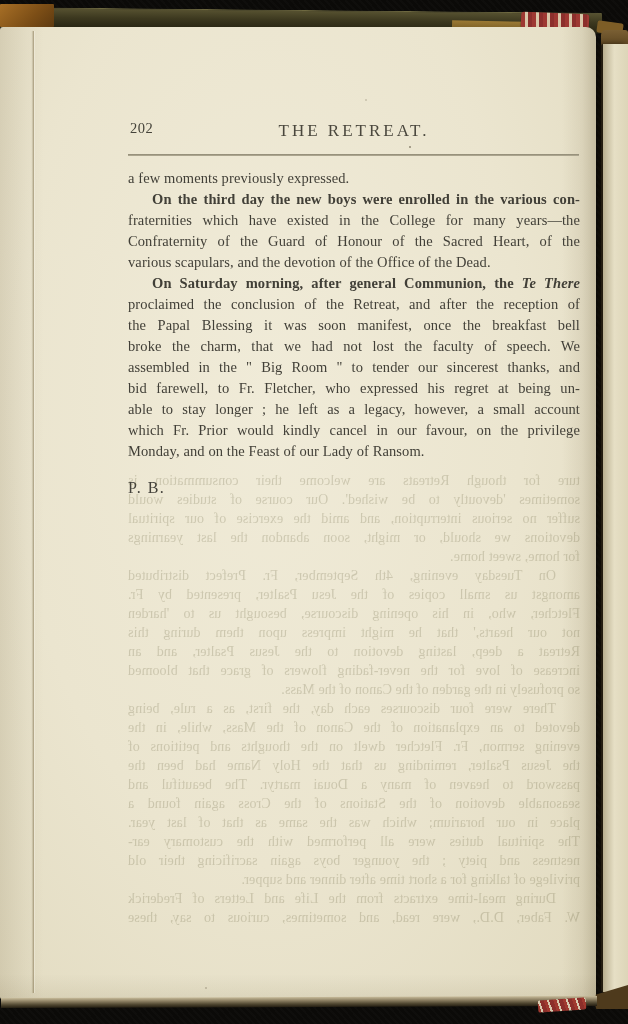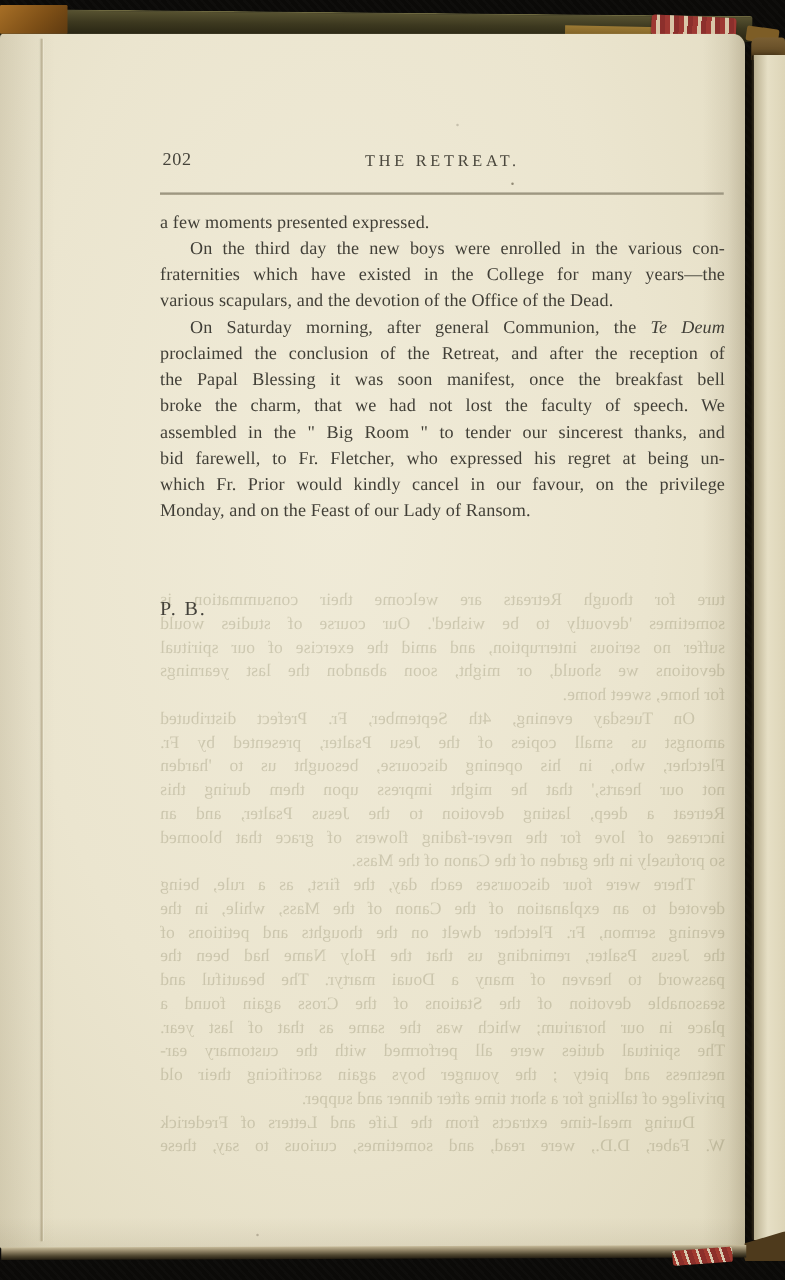--- a/index.html
+++ b/index.html
@@ -91,35 +91,35 @@
   }
 
   
   .page-header { position: absolute; left: 128px; top: 93px; width: 452px; height: 20px; }
   .page-number {
     position: absolute; left: 2px; top: 0;
     font-size: 14.5px; letter-spacing: 0.5px; color: #45433a;
   }
   .running-title {
     position: absolute; left: 50%; top: 1px; transform: translateX(-50%);
-    font-size: 13px; letter-spacing: 3px; color: #4a473d; white-space: nowrap;
+    font-size: 17px; letter-spacing: 3px; color: #4a473d; white-space: nowrap;
   }
   .header-rule {
     position: absolute; left: 128px; top: 127px; width: 451px; height: 2px;
     background: linear-gradient(180deg, #8e8873, #b5ae97);
   }
 
   
   .body-text {
     position: absolute; left: 128px; top: 141px; width: 452px;
     font-size: 14.5px; line-height: 21px; color: #413f37;
     letter-spacing: 0.1px;
   }
   .bline { text-align: justify; text-align-last: justify; white-space: normal; }
-  .bline.indent { text-indent: 24px; }
+  .bline.indent { text-indent: 24px; font-weight: bold; }
   .bline.last { text-align-last: left; }
   .bline em { font-style: italic; }
 
   .signature {
     position: absolute; left: 128px; top: 452px; width: 452px;
     padding-right: 27px; text-align: left;
     font-size: 16px; letter-spacing: 1.5px; color: #43413a;
   }
 
   
@@ -159,30 +159,32 @@
   <div class="page">
     <div class="gutter-crease"></div>
 
     <div class="page-header">
       <span class="page-number">202</span>
       <span class="running-title">THE RETREAT.</span>
     </div>
     <div class="header-rule"></div>
 
     <div class="body-text" id="body-lines">
-        <div class="bline last">a few moments presented expressed.</div>
+        <div class="bline last">a few moments previously expressed.</div>
         <div class="bline indent">On the third day the new boys were enrolled in the various con-</div>
         <div class="bline">fraternities which have existed in the College for many years—the</div>
+        <div class="bline">Confraternity of the Guard of Honour of the Sacred Heart, of the</div>
         <div class="bline last">various scapulars, and the devotion of the Office of the Dead.</div>
-        <div class="bline indent">On Saturday morning, after general Communion, the <em>Te Deum</em></div>
+        <div class="bline indent">On Saturday morning, after general Communion, the <em>Te There</em></div>
         <div class="bline">proclaimed the conclusion of the Retreat, and after the reception of</div>
         <div class="bline">the Papal Blessing it was soon manifest, once the breakfast bell</div>
         <div class="bline">broke the charm, that we had not lost the faculty of speech.  We</div>
         <div class="bline">assembled in the " Big Room " to tender our sincerest thanks, and</div>
         <div class="bline">bid farewell, to Fr. Fletcher, who expressed his regret at being un-</div>
+        <div class="bline">able to stay longer ; he left as a legacy, however, a small account</div>
         <div class="bline">which Fr. Prior would kindly cancel in our favour, on the privilege</div>
         <div class="bline last">Monday, and on the Feast of our Lady of Ransom.</div>
       </div>
 
     <div class="signature">P. B.</div>
 
     <div class="ghost-text" id="ghost-lines">
         <div class="gline">ture for though Retreats are welcome their consummation is</div>
         <div class="gline">sometimes 'devoutly to be wished'.  Our course of studies would</div>
         <div class="gline">suffer no serious interruption, and amid the exercise of our spiritual</div>

